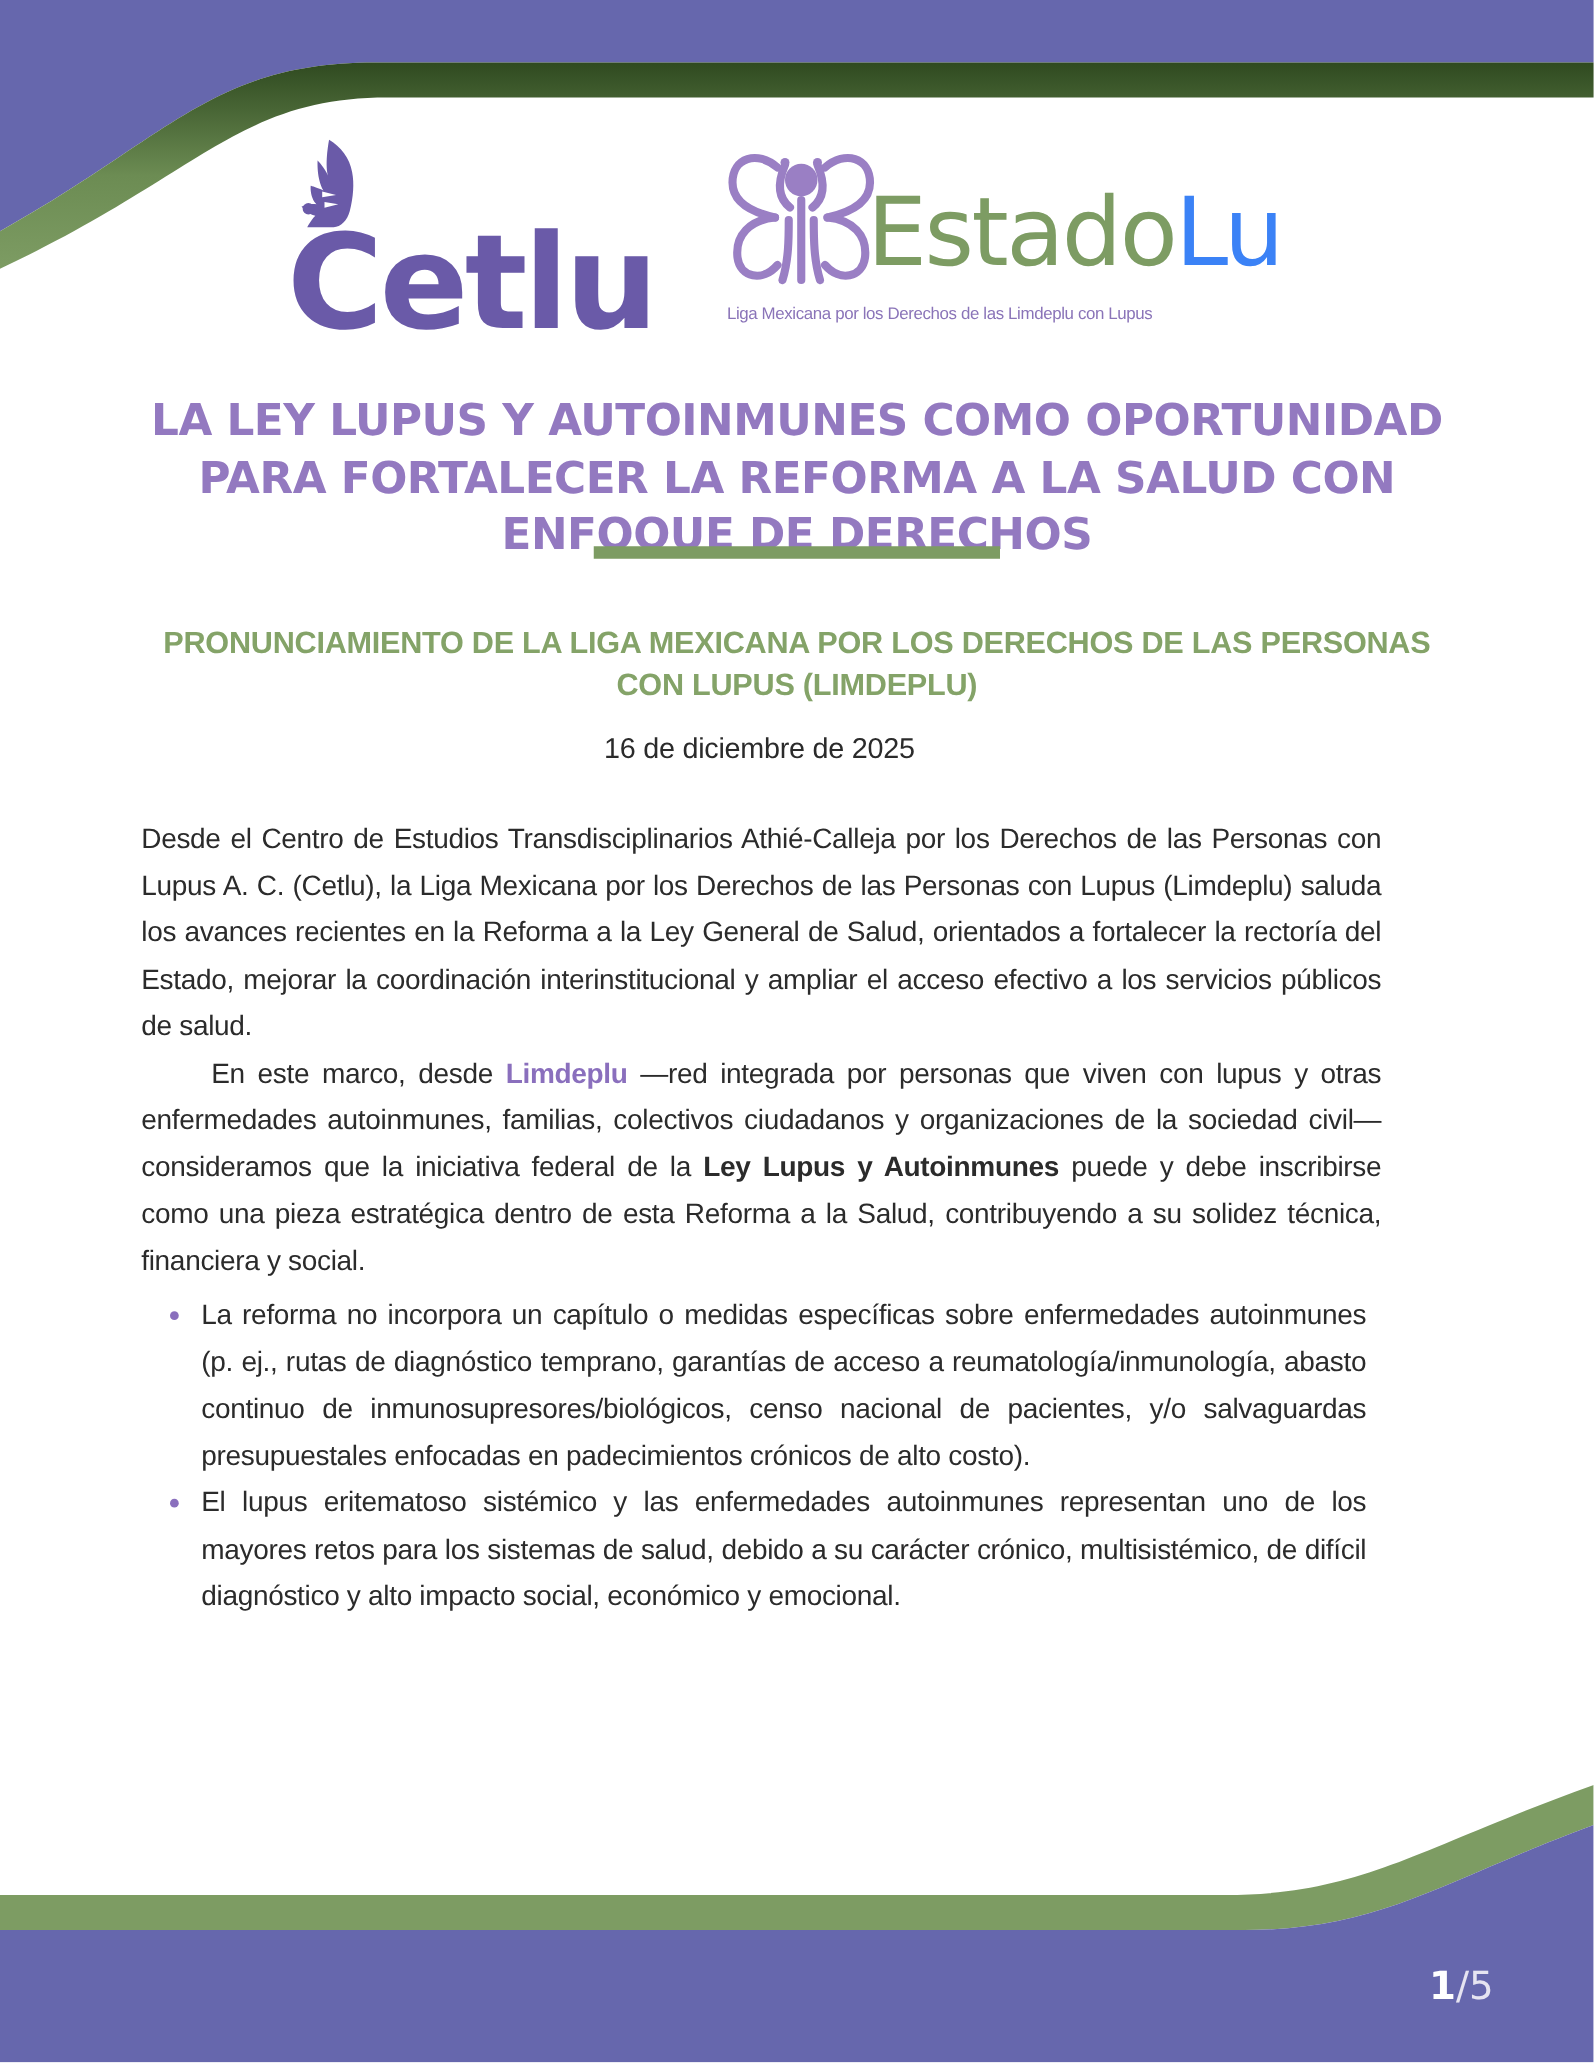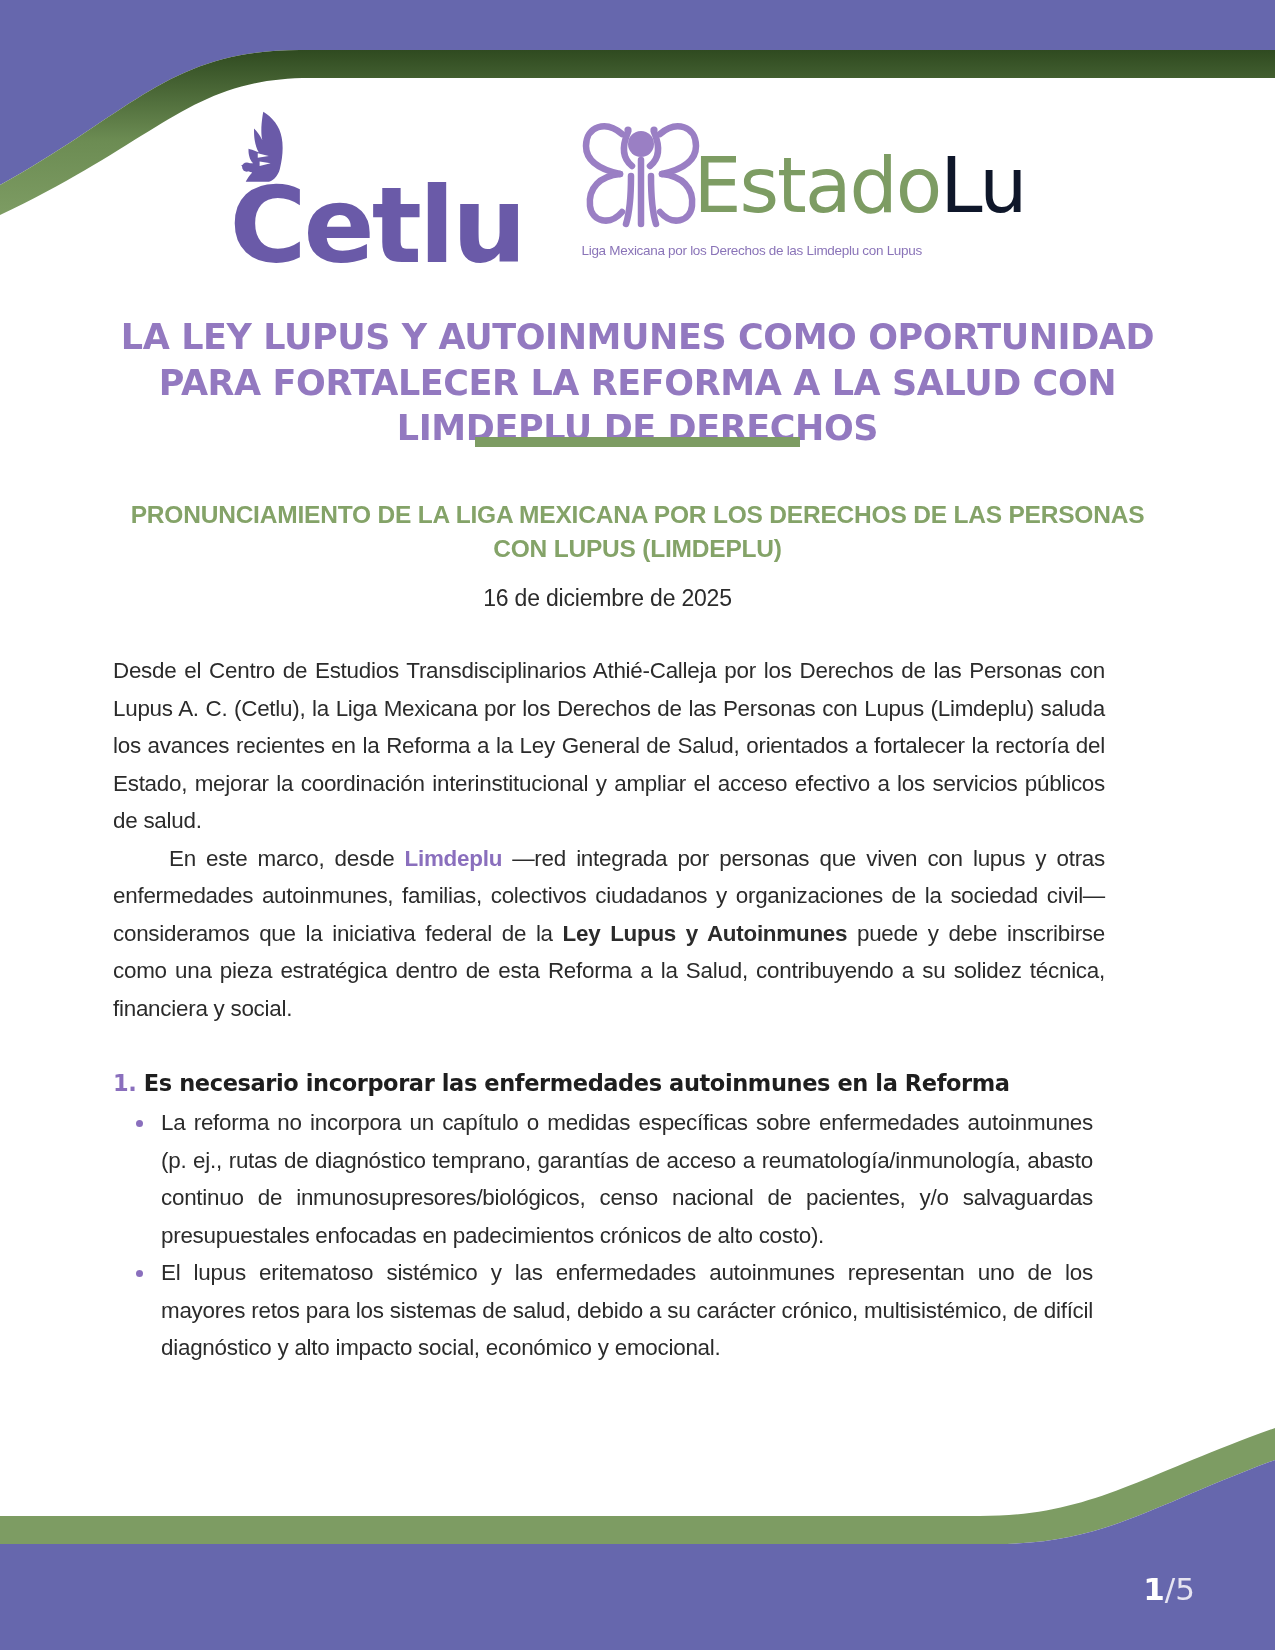--- a/index.html
+++ b/index.html
@@ -85,21 +85,21 @@
     left: 118px;
     top: 38px;
     font-family: "DejaVu Sans", sans-serif;
     font-size: 76px;
     font-weight: 400;
     letter-spacing: -2px;
     line-height: 1;
     white-space: nowrap;
   }
   .lw-green { color: #7d9c63; }
-  .lw-purple { color: #0f172a; }
+  .lw-purple { color: #3b82f6; }
   .limdeplu-tagline {
     position: absolute;
     left: 6px;
     top: 133px;
     font-family: "Liberation Sans", sans-serif;
     font-size: 13.5px;
     color: #8a74b8;
     letter-spacing: -0.3px;
     white-space: nowrap;
   }
@@ -273,33 +273,32 @@
       <circle cx="65" cy="32" r="13" fill="#9a7fc4"></circle>
       <circle cx="52" cy="18" r="3.6" fill="#9a7fc4"></circle>
       <circle cx="78" cy="18" r="3.6" fill="#9a7fc4"></circle>
     </svg>
     <div class="limdeplu-word"><span class="lw-green">Estado</span><span class="lw-purple">Lu</span></div>
     <div class="limdeplu-tagline">Liga Mexicana por los Derechos de las Limdeplu con Lupus</div>
   </div>
 
 </div>
 
-<h1 class="doc-title">LA LEY LUPUS Y AUTOINMUNES COMO OPORTUNIDAD PARA FORTALECER LA REFORMA A LA SALUD CON LIMDEPLU DE DERECHOS</h1>
+<h1 class="doc-title">LA LEY LUPUS Y AUTOINMUNES COMO OPORTUNIDAD PARA FORTALECER LA REFORMA A LA SALUD CON ENFOQUE DE DERECHOS</h1>
 <div class="rule-green"></div>
 <h2 class="doc-subtitle">PRONUNCIAMIENTO DE LA LIGA MEXICANA POR LOS DERECHOS DE LAS PERSONAS CON LUPUS (LIMDEPLU)</h2>
 <div class="doc-date">16 de diciembre de 2025</div>
 
 <div class="body-wrap">
 
   <p class="para">Desde el Centro de Estudios Transdisciplinarios Athié-Calleja por los Derechos de las Personas con Lupus A. C. (Cetlu), la Liga Mexicana por los Derechos de las Personas con Lupus (Limdeplu) saluda los avances recientes en la Reforma a la Ley General de Salud, orientados a fortalecer la rectoría del Estado, mejorar la coordinación interinstitucional y ampliar el acceso efectivo a los servicios públicos de salud.</p>
 
   <p class="para indent"><span>En este marco, desde </span><span class="accent-bold">Limdeplu</span><span> —red integrada por personas que viven con lupus y otras enfermedades autoinmunes, familias, colectivos ciudadanos y organizaciones de la sociedad civil— consideramos que la iniciativa federal de la </span><span class="b">Ley Lupus y Autoinmunes</span><span> puede y debe inscribirse como una pieza estratégica dentro de esta Reforma a la Salud, contribuyendo a su solidez técnica, financiera y social.</span></p>
 
 
-  <h3 class="section-head"><span class="section-num">1.</span> <span>Es necesario incorporar las enfermedades autoinmunes en la Reforma</span></h3>
 
   <ul class="bullets">
     <li><span class="dot"></span><span>La reforma no incorpora un capítulo o medidas específicas sobre enfermedades autoinmunes (p. ej., rutas de diagnóstico temprano, garantías de acceso a reumatología/inmunología, abasto continuo de inmunosupresores/biológicos, censo nacional de pacientes, y/o salvaguardas presupuestales enfocadas en padecimientos crónicos de alto costo).</span></li>
     <li><span class="dot"></span><span>El lupus eritematoso sistémico y las enfermedades autoinmunes representan uno de los mayores retos para los sistemas de salud, debido a su carácter crónico, multisistémico, de difícil diagnóstico y alto impacto social, económico y emocional.</span></li>
   </ul>
 
 </div>
 
 <svg id="footer-decor" viewBox="0 0 1275 230" preserveAspectRatio="none">
 

